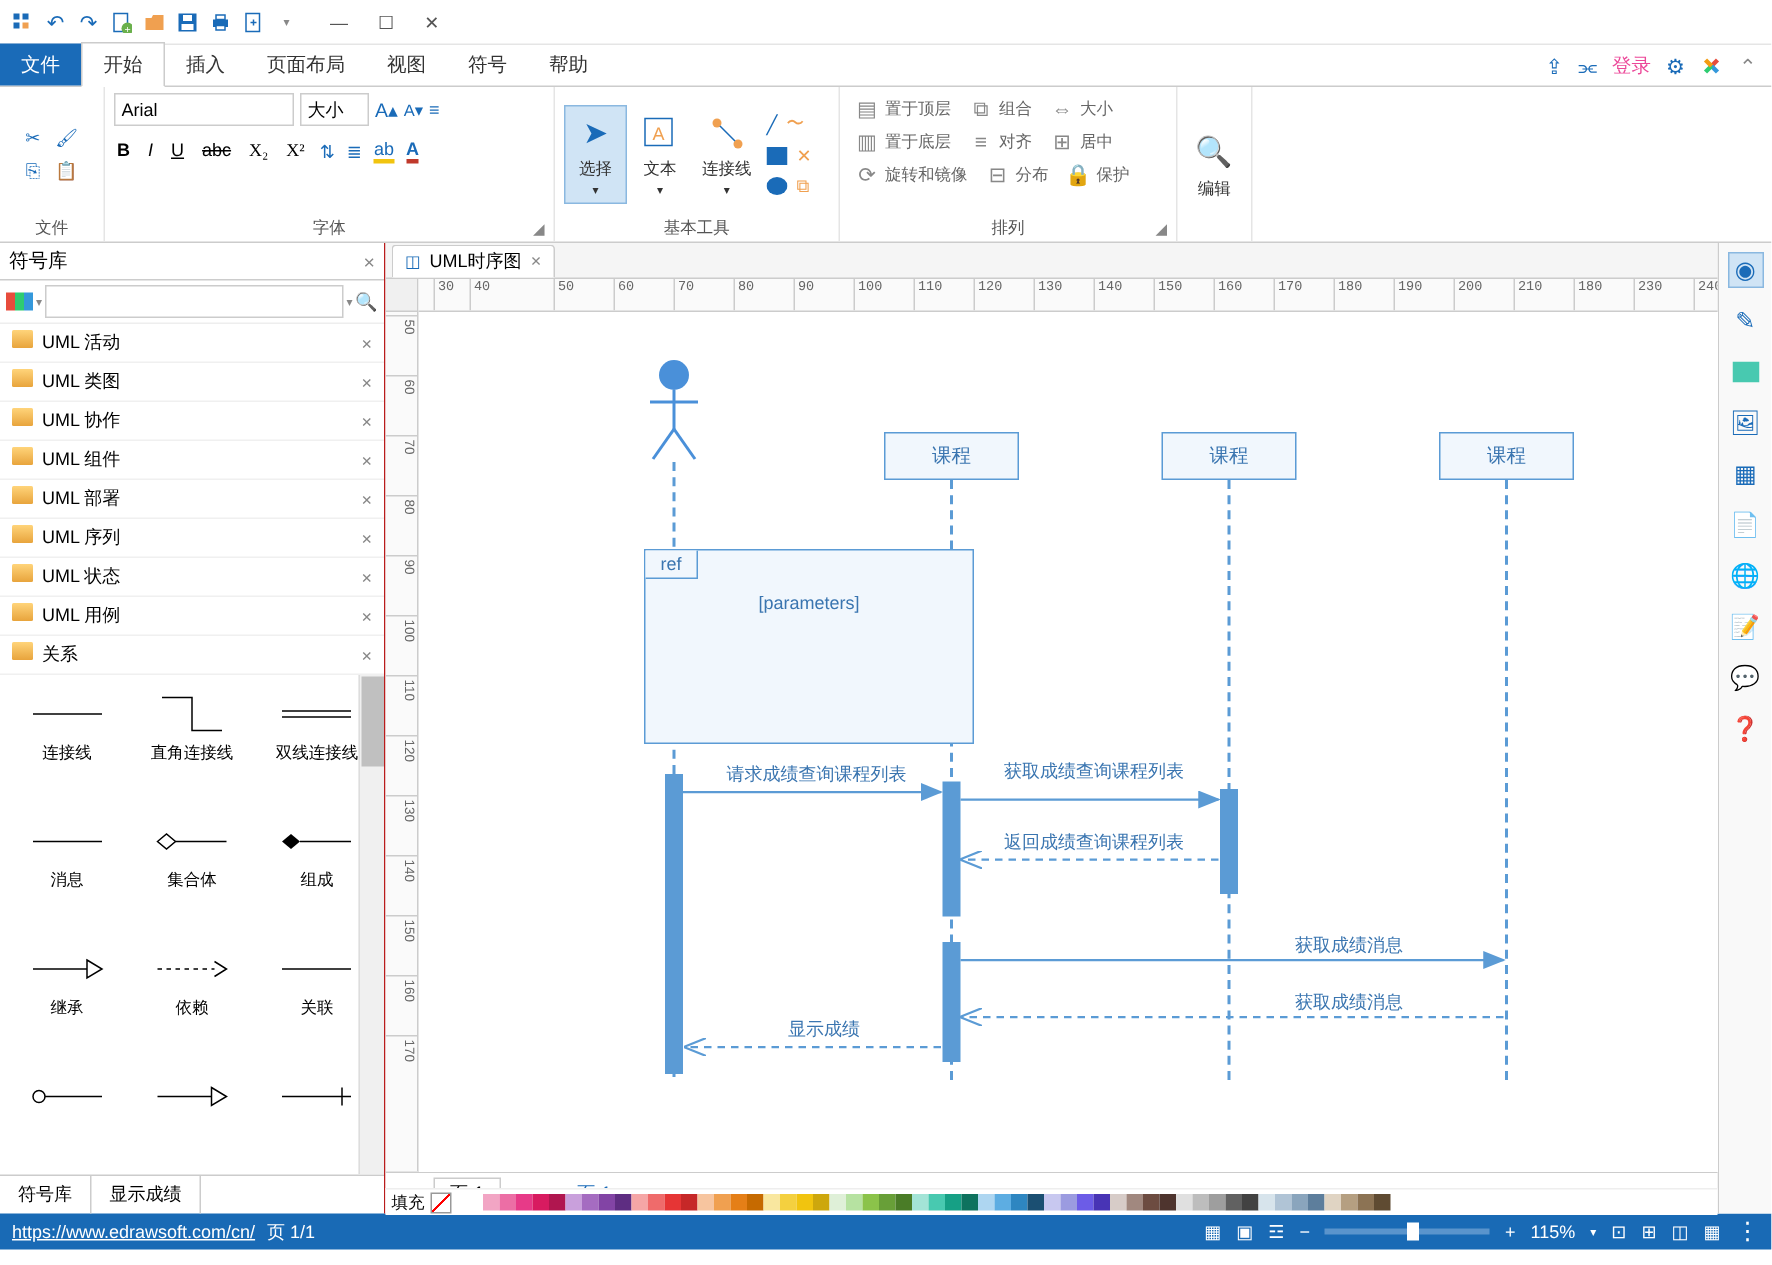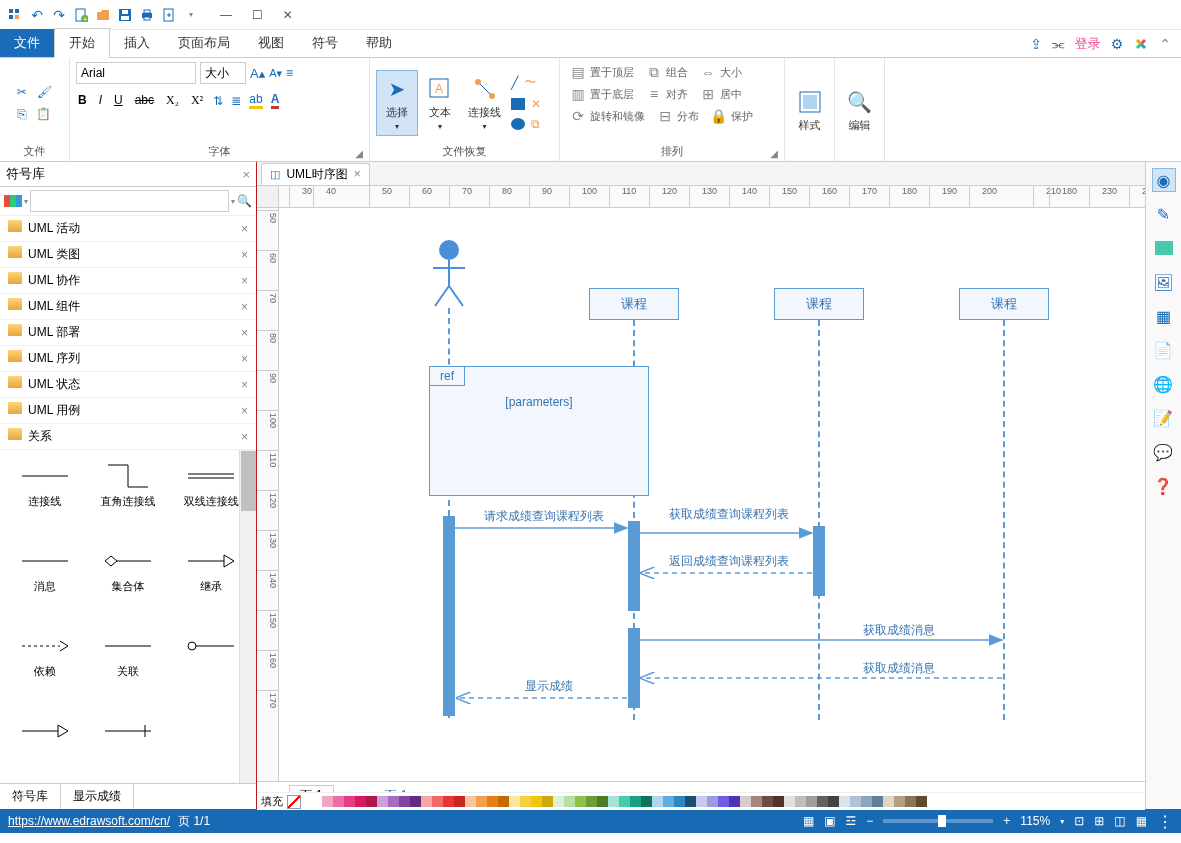--- a/index.html
+++ b/index.html
@@ -45,21 +45,21 @@
 .shape-cell { display:flex; flex-direction:column; align-items:center; gap:4px; font-size:11px; cursor:pointer; padding:4px 0;}
 .shape-ico { width:50px; height:28px; display:flex; align-items:center; justify-content:center; }
 .bottom-tabs { display:flex; border-top:1px solid #ccc; }
 .bot-tab { padding:4px 12px; font-size:12px; border-right:1px solid #ccc; cursor:pointer; }
 .canvas-wrap { flex:1; display:flex; flex-direction:column; position:relative; }
 .doc-tabs { height:24px; display:flex; align-items:center; border-bottom:1px solid #ccc; background:#f5f5f5; }
 .doc-tab { background:#fff; border:1px solid #ccc; border-bottom:none; padding:2px 8px; font-size:12px; display:flex; gap:6px; align-items:center; margin-left:4px; border-radius:3px 3px 0 0;}
 .ruler-corner { width:22px; height:22px; background:#f0f0f0; border-right:1px solid #ccc; border-bottom:1px solid #ccc; position:absolute; left:0; top:24px; }
 .ruler-h { position:absolute; left:22px; right:0; top:24px; height:22px; background:#fafafa; border-bottom:1px solid #ccc; font-size:9px; color:#666; overflow:hidden;}
 .ruler-h-inner { position:relative; height:100%; }
-.ruler-tick { position:absolute; top:0; height:100%; border-left:1px solid #ccc; padding-left:12px; line-height:10px;}
+.ruler-tick { position:absolute; top:0; height:100%; border-left:1px solid #ccc; padding-left:2px; line-height:10px;font-family:Liberation Mono, monospace;}
 .ruler-v { position:absolute; left:0; top:46px; bottom:28px; width:22px; background:#fafafa; border-right:1px solid #ccc; font-size:9px; color:#666;}
 .ruler-v-tick { position:absolute; left:0; width:100%; border-top:1px solid #ccc; writing-mode:vertical-rl; text-orientation:mixed; padding-top:2px;}
 .canvas { position:absolute; left:22px; right:0; top:46px; bottom:28px; background:#fff; overflow:auto; }
 .canvas-sheet { position:relative; width:1100px; height:700px; }
 .page-bar { position:absolute; left:0; right:0; bottom:0; height:28px; display:flex; align-items:center; gap:4px; padding:0 4px; font-size:12px; border-top:1px solid #ccc; background:#fff;}
 .page-bar .arrw { color:#1a6bb8; cursor:pointer; padding:0 2px;}
 .page-tab { border:1px solid #ccc; padding:1px 10px; cursor:pointer; }
 .color-bar { display:flex; gap:0; margin-left:8px; }
 .color-sw { width:11px; height:11px; cursor:pointer; }
 .right-toolbar { width:36px; background:#f9f9f9; border-left:1px solid #ccc; display:flex; flex-direction:column; align-items:center; gap:10px; padding-top:6px; }
@@ -244,21 +244,21 @@
         <div style="display:flex;gap:6px">
             <span class="ico">
               <svg width="14" height="12">
                 <ellipse cx="7" cy="6" rx="7" ry="6" fill="#1a6bb8"></ellipse>
               </svg>
             </span>
             <span class="ico" style="color:#f0a050">⧉</span>
           </div>
       </div>
     </div>
-    <div class="ribbon-group-label">文件恢复</div>
+    <div class="ribbon-group-label">基本工具</div>
   </div>
   <div class="ribbon-group" style="width:225px">
     <div class="ribbon-group-body" style="flex-direction:column;align-items:flex-start;gap:2px">
       <div style="display:flex;gap:4px">
         <span class="small-tool">
             <span class="ico-sm">▤</span>
             <span>置于顶层</span>
           </span>
         <span class="small-tool">
             <span class="ico-sm">⧉</span>
@@ -292,34 +292,20 @@
             <span class="ico-sm">⊟</span>
             <span>分布</span>
           </span>
         <span class="small-tool">
             <span class="ico-sm">🔒</span>
             <span>保护</span>
           </span>
       </div>
     </div>
     <div class="ribbon-group-label"><span>排列</span><span class="dlg-launch">◢</span></div>
-  </div>
-  <div class="ribbon-group" style="width:50px">
-    <div class="ribbon-group-body" style="justify-content:center">
-      <div class="tool-btn">
-          <div class="tool-ico-lg">
-            <svg width="24" height="24">
-              <rect x="2" y="2" width="20" height="20" fill="none" stroke="#1a6bb8"></rect>
-              <rect x="5" y="5" width="14" height="14" fill="#aed6f1"></rect>
-            </svg>
-          </div>
-          <span>样式</span>
-        </div>
-    </div>
-    <div class="ribbon-group-label"></div>
   </div>
   <div class="ribbon-group" style="width:50px">
     <div class="ribbon-group-body" style="justify-content:center">
       <div class="tool-btn">
           <div class="tool-ico-lg">🔍</div>
           <span>编辑</span>
         </div>
     </div>
     <div class="ribbon-group-label"></div>
   </div>
@@ -421,20 +407,29 @@
           <span>消息</span>
         </div>
       <div class="shape-cell">
           <div class="shape-ico">
             <svg width="50" height="20">
               <line x1="14" y1="10" x2="48" y2="10" stroke="#000"></line>
               <path d="M2 10 L8 5 L14 10 L8 15 Z" fill="none" stroke="#000"></path>
             </svg>
           </div>
           <span>集合体</span>
+        </div>
+      <div class="shape-cell">
+          <div class="shape-ico">
+            <svg width="50" height="20">
+              <line x1="14" y1="10" x2="48" y2="10" stroke="#000"></line>
+              <path d="M2 10 L8 5 L14 10 L8 15 Z" fill="#000"></path>
+            </svg>
+          </div>
+          <span>组成</span>
         </div>
       <div class="shape-cell">
           <div class="shape-ico">
             <svg width="50" height="20">
               <line x1="2" y1="10" x2="38" y2="10" stroke="#000"></line>
               <path d="M38 4 L48 10 L38 16 Z" fill="none" stroke="#000"></path>
             </svg>
           </div>
           <span>继承</span>
         </div>
@@ -508,21 +503,21 @@
           <div class="ruler-tick" style="left: 330px;">110</div>
           <div class="ruler-tick" style="left: 370px;">120</div>
           <div class="ruler-tick" style="left: 410px;">130</div>
           <div class="ruler-tick" style="left: 450px;">140</div>
           <div class="ruler-tick" style="left: 490px;">150</div>
           <div class="ruler-tick" style="left: 530px;">160</div>
           <div class="ruler-tick" style="left: 570px;">170</div>
           <div class="ruler-tick" style="left: 610px;">180</div>
           <div class="ruler-tick" style="left: 650px;">190</div>
           <div class="ruler-tick" style="left: 690px;">200</div>
-          <div class="ruler-tick" style="left: 754px;">210</div>
+          <div class="ruler-tick" style="left: 730px;">210</div>
           <div class="ruler-tick" style="left: 770px;">180</div>
           <div class="ruler-tick" style="left: 810px;">230</div>
           <div class="ruler-tick" style="left: 850px;">240</div>
         </div>
       </div>
     <div class="ruler-v" id="ruler-v">
         <div class="ruler-v-tick" style="top: 2px;">50</div>
         <div class="ruler-v-tick" style="top: 42px;">60</div>
         <div class="ruler-v-tick" style="top: 82px;">70</div>
         <div class="ruler-v-tick" style="top: 122px;">80</div>

